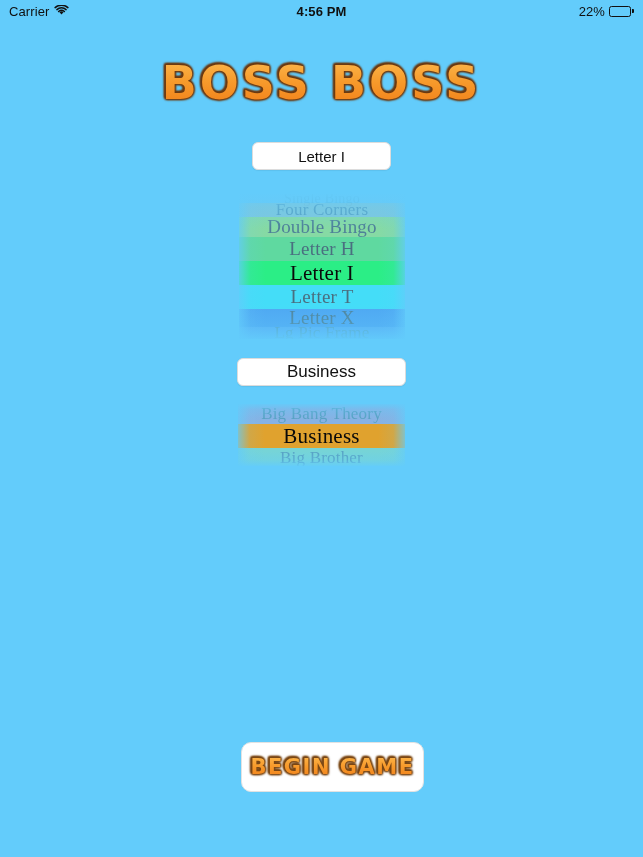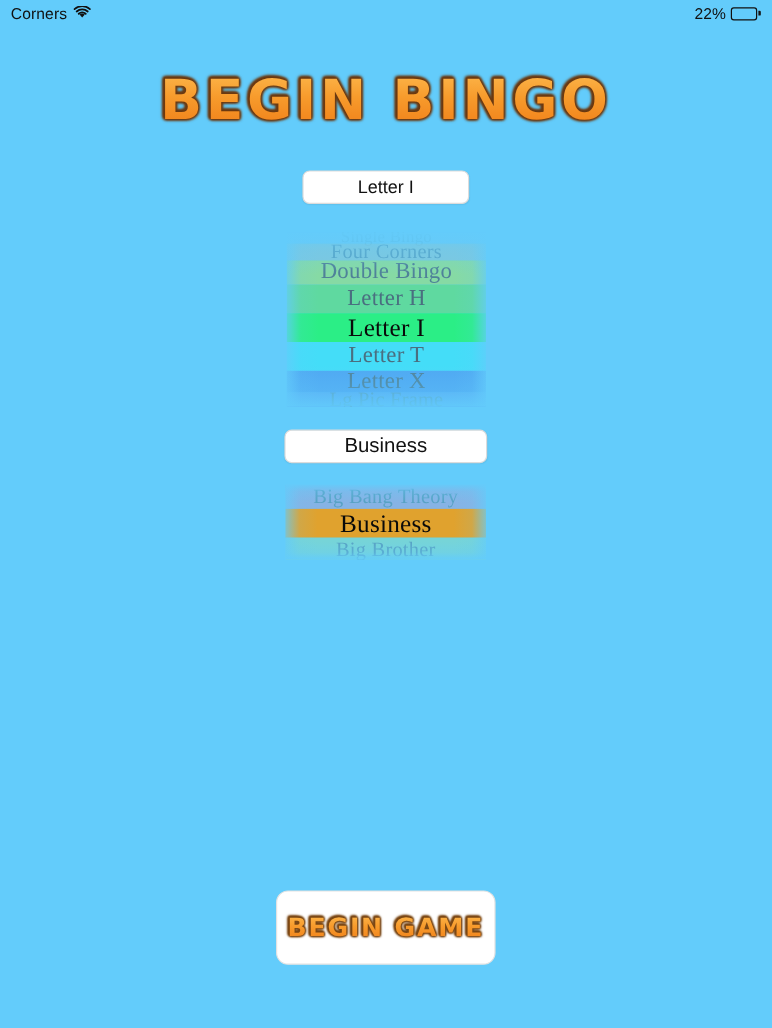--- a/index.html
+++ b/index.html
@@ -197,23 +197,23 @@
       rgba(99,204,251,0) 76%,
       rgba(99,204,251,0.30) 91%,
       rgba(99,204,251,0.88) 100%);
     z-index: 4;
   }
 
   
   .begin-button {
     position: absolute;
     top: 742px;
-    left: 230px;
+    left: 241px;
     width: 183px;
-    height: 62px;
+    height: 50px;
     background: #FFFFFF;
     border: 1px solid #E2E2E2;
     border-radius: 10px;
     display: flex;
     align-items: center;
     justify-content: center;
     cursor: pointer;
   }
   .begin-label {
     font-family: "DejaVu Sans", sans-serif;
@@ -226,42 +226,43 @@
     -webkit-text-fill-color: transparent;
     filter: drop-shadow(0 0 0.8px #7a4715) drop-shadow(0 0 0.8px #7a4715)
             drop-shadow(0.5px 0.5px 0.3px #7a4715) drop-shadow(-0.5px -0.5px 0.3px #7a4715);
   }
 </style>
 </head>
 <body>
 
 <div class="status-bar">
   <div class="status-left">
-    <span>Corners</span>
+    <span>Carrier</span>
     <span class="wifi-icon">
       <svg width="15" height="11" viewBox="0 0 15 11">
         <path d="M7.5 9.6 L5.3 7.1 a3.4 3.4 0 0 1 4.4 0 Z" fill="#111"></path>
         <path d="M2.9 4.6 a6.9 6.9 0 0 1 9.2 0" stroke="#111" stroke-width="1.5" fill="none" stroke-linecap="round"></path>
         <path d="M4.6 6.5 a4.4 4.4 0 0 1 5.8 0" stroke="#111" stroke-width="1.5" fill="none" stroke-linecap="round"></path>
         <path d="M1.1 2.6 a9.6 9.6 0 0 1 12.8 0" stroke="#111" stroke-width="1.5" fill="none" stroke-linecap="round"></path>
       </svg>
     </span>
   </div>
+  <div class="status-center">4:56 PM</div>
   <div class="status-right">
     <span>22%</span>
     <span class="battery-icon">
       <span class="battery-body">
         <span class="battery-fill"></span>
       </span>
       <span class="battery-cap"></span>
     </span>
   </div>
 </div>
 
-<div class="app-title">BEGIN BINGO</div>
+<div class="app-title">BOSS BOSS</div>
 
 <div class="text-field" id="field-pattern">
   <span>Letter I</span>
 </div>
 
 <div class="picker" id="picker-pattern">
   <div class="picker-rows" id="pattern-rows">
       <div class="picker-row" data-depth="3" style="background: rgb(127, 190, 224); height: 9px;">
         <span>Single Bingo</span>
       </div>

